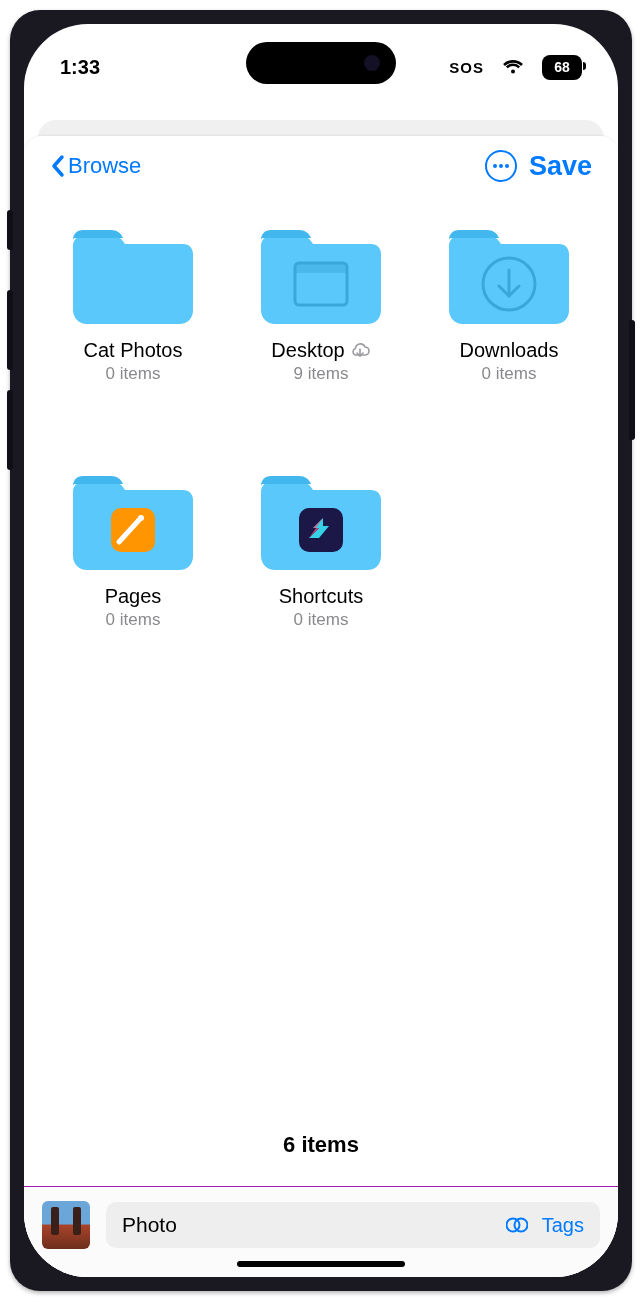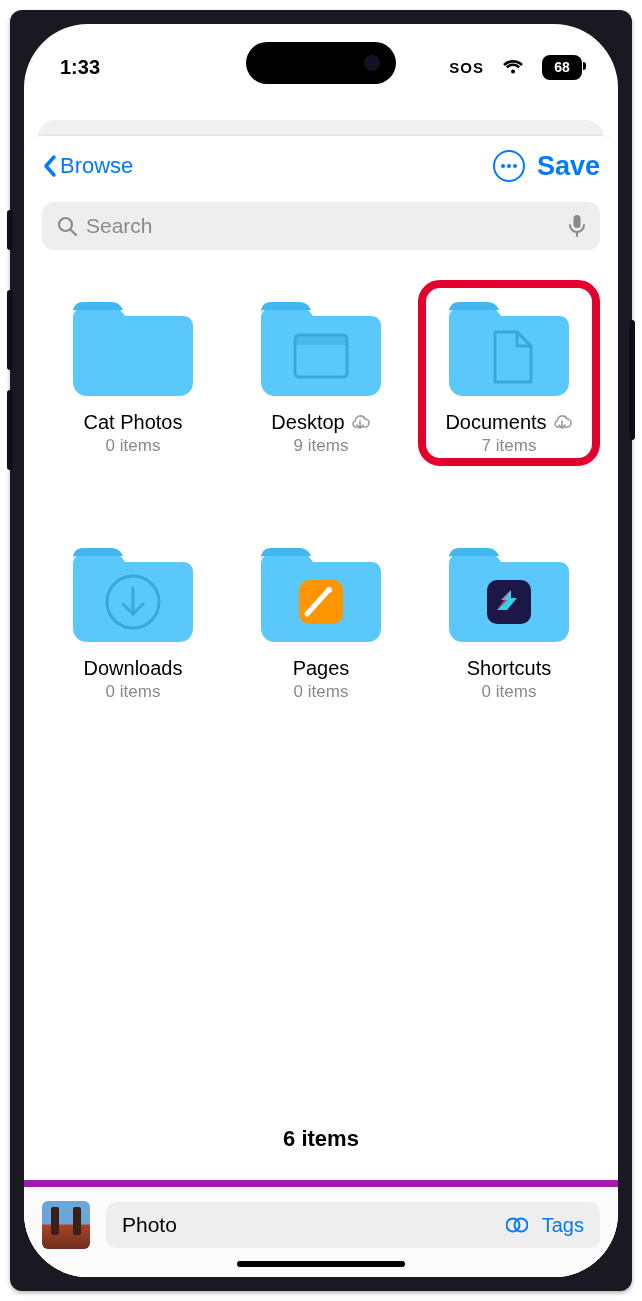--- a/index.html
+++ b/index.html
@@ -6,21 +6,21 @@
   body {
     font-family: -apple-system, BlinkMacSystemFont, "Helvetica Neue", Arial, sans-serif;
     background: #fff;
     width: 642px;
     height: 1301px;
     position: relative;
   }
   .phone-frame {
     position: absolute;
     left: 10px; top: 10px; right: 10px; bottom: 10px;
-    border-radius: 12px;
+    border-radius: 30px;
     background: #1a1820;
     padding: 14px;
     box-shadow: 0 2px 4px rgba(0,0,0,0.3);
   }
   .side-btn { position:absolute; background:#100e16; border-radius:3px; }
   .side-btn.s1 { left:-3px; top:200px; width:6px; height:40px; }
   .side-btn.s2 { left:-3px; top:280px; width:6px; height:80px; }
   .side-btn.s3 { left:-3px; top:380px; width:6px; height:80px; }
   .side-btn.s4 { right:-3px; top:310px; width:6px; height:120px; }
   .screen {
@@ -64,21 +64,21 @@
   }
   .sheet {
     position:absolute; top:112px; left:0; right:0; bottom:0;
     background:#fff; border-radius:18px 18px 0 0;
     display:flex; flex-direction:column; z-index:1;
     box-shadow:0 -1px 2px rgba(0,0,0,0.06);
   }
   
   .nav {
     height:60px; display:flex; align-items:center; justify-content:space-between;
-    padding:0 18px;
+    padding:0 26px;
   }
   .nav-left, .nav-right { display:flex; align-items:center; gap:12px; }
   .nav-back { display:flex; align-items:center; color:#007aff; font-size:22px; }
   .nav-title { font-size:22px; font-weight:600; color:#000; }
   .more-circle {
     width:32px; height:32px; border:2.5px solid #007aff; border-radius:50%;
     display:flex; align-items:center; justify-content:center; color:#007aff;
     font-size:18px; letter-spacing:1px;
   }
   .nav-save { color:#007aff; font-size:27px; font-weight:700; }
@@ -114,21 +114,21 @@
     font-size:20px; color:#000; line-height:1.2; text-align:center;
   }
   .folder-sub { font-size:17px; color:#8a8a8e; margin-top:2px; }
   .cloud-dl { color:#9b9ba0; }
   
   .summary { text-align:center; padding:24px 0 28px; }
   .summary .line1 { font-size:22px; font-weight:600; color:#000; }
   .summary .line2 { font-size:19px; color:#75757a; margin-top:4px; }
   
   .bottom-bar {
-    border-top:7px solid #a21caf;
+    border-top:1px solid #a21caf;
     padding:14px 18px 28px;
     display:flex; align-items:center; gap:16px;
     background:#fbfbfb;
   }
   .thumb {
     width:48px; height:48px; border-radius:6px;
     background:linear-gradient(180deg,#6aa6d8 0%,#6aa6d8 48%,#a9442a 50%,#6d2e1c 100%);
     position:relative; overflow:hidden;
   }
   .thumb::before, .thumb::after {
@@ -195,38 +195,20 @@
             <svg width="18" height="4" viewBox="0 0 18 4">
                 <circle cx="3" cy="2" r="2" fill="#007aff"></circle>
                 <circle cx="9" cy="2" r="2" fill="#007aff"></circle>
                 <circle cx="15" cy="2" r="2" fill="#007aff"></circle>
               </svg>
           </div>
           <span class="nav-save">Save</span>
         </div>
       </div>
 
-      <div class="search-wrap">
-        <div class="search">
-          <span>
-            <svg width="22" height="22" viewBox="0 0 22 22">
-                <circle cx="9.5" cy="9.5" r="6.5" fill="none" stroke="#8a8a8e" stroke-width="2.2"></circle>
-                <line x1="15" y1="15" x2="20" y2="20" stroke="#8a8a8e" stroke-width="2.2" stroke-linecap="round"></line>
-              </svg>
-          </span>
-          <input placeholder="Search" style="">
-          <span>
-            <svg width="18" height="24" viewBox="0 0 18 24">
-                <rect x="5.5" y="1" width="7" height="13" rx="3.5" fill="#8a8a8e"></rect>
-                <path d="M2 11a7 7 0 0014 0" fill="none" stroke="#8a8a8e" stroke-width="2" stroke-linecap="round"></path>
-                <line x1="9" y1="18" x2="9" y2="22" stroke="#8a8a8e" stroke-width="2" stroke-linecap="round"></line>
-              </svg>
-          </span>
-        </div>
-      </div>
 
       <div class="grid" id="grid">
           <div class="folder">
     <div class="folder-icon-wrap">
               <svg width="140" height="112" viewBox="0 0 140 112">
     <path d="M10 28c0-6 4-10 10-10h30c6 0 9 3 12 8h58c6 0 10 4 10 10v56c0 8-5 14-14 14H24c-8 0-14-6-14-14V28z" fill="#5ac8fa"></path>
     <path d="M10 22c0-6 4-10 10-10h28c6 0 10 3 12 8H12c-1 0-2 1-2 2z" fill="#42b7ee"></path>
 
   </svg>
             </div>
@@ -249,41 +231,20 @@
       <span>Desktop</span>
       <span class="cloud-dl">
                 <svg width="22" height="18" viewBox="0 0 22 18">
                   <path d="M6 14h10a4 4 0 000-8 5 5 0 00-9.6 1.5A3.5 3.5 0 006 14z" fill="none" stroke="#9b9ba0" stroke-width="1.6"></path>
                   <line x1="11" y1="8" x2="11" y2="15" stroke="#9b9ba0" stroke-width="1.6" stroke-linecap="round"></line>
                   <path d="M8 12l3 3 3-3" fill="none" stroke="#9b9ba0" stroke-width="1.6" stroke-linecap="round" stroke-linejoin="round"></path>
                 </svg>
               </span>
     </div>
     <div class="folder-sub">9 items</div>
-          </div>
-          <div class="folder highlight">
-    <div class="folder-icon-wrap">
-              <svg width="140" height="112" viewBox="0 0 140 112">
-    <path d="M10 28c0-6 4-10 10-10h30c6 0 9 3 12 8h58c6 0 10 4 10 10v56c0 8-5 14-14 14H24c-8 0-14-6-14-14V28z" fill="#5ac8fa"></path>
-    <path d="M10 22c0-6 4-10 10-10h28c6 0 10 3 12 8H12c-1 0-2 1-2 2z" fill="#42b7ee"></path>
-    <path d="M56 42h22l14 14v36H56z" fill="none" stroke="#3aa7d9" stroke-width="3" stroke-linejoin="round"></path>
-                <path d="M78 42v14h14" fill="none" stroke="#3aa7d9" stroke-width="3" stroke-linejoin="round"></path>
-  </svg>
-            </div>
-    <div class="folder-label-row">
-      <span>Documents</span>
-      <span class="cloud-dl">
-                <svg width="22" height="18" viewBox="0 0 22 18">
-                  <path d="M6 14h10a4 4 0 000-8 5 5 0 00-9.6 1.5A3.5 3.5 0 006 14z" fill="none" stroke="#9b9ba0" stroke-width="1.6"></path>
-                  <line x1="11" y1="8" x2="11" y2="15" stroke="#9b9ba0" stroke-width="1.6" stroke-linecap="round"></line>
-                  <path d="M8 12l3 3 3-3" fill="none" stroke="#9b9ba0" stroke-width="1.6" stroke-linecap="round" stroke-linejoin="round"></path>
-                </svg>
-              </span>
-    </div>
-    <div class="folder-sub">7 items</div>
           </div>
           <div class="folder">
     <div class="folder-icon-wrap">
               <svg width="140" height="112" viewBox="0 0 140 112">
     <path d="M10 28c0-6 4-10 10-10h30c6 0 9 3 12 8h58c6 0 10 4 10 10v56c0 8-5 14-14 14H24c-8 0-14-6-14-14V28z" fill="#5ac8fa"></path>
     <path d="M10 22c0-6 4-10 10-10h28c6 0 10 3 12 8H12c-1 0-2 1-2 2z" fill="#42b7ee"></path>
     <circle cx="70" cy="66" r="26" fill="none" stroke="#3aa7d9" stroke-width="3"></circle>
                 <line x1="70" y1="52" x2="70" y2="78" stroke="#3aa7d9" stroke-width="3" stroke-linecap="round"></line>
                 <path d="M60 68l10 10 10-10" fill="none" stroke="#3aa7d9" stroke-width="3" stroke-linecap="round" stroke-linejoin="round"></path>
   </svg>

